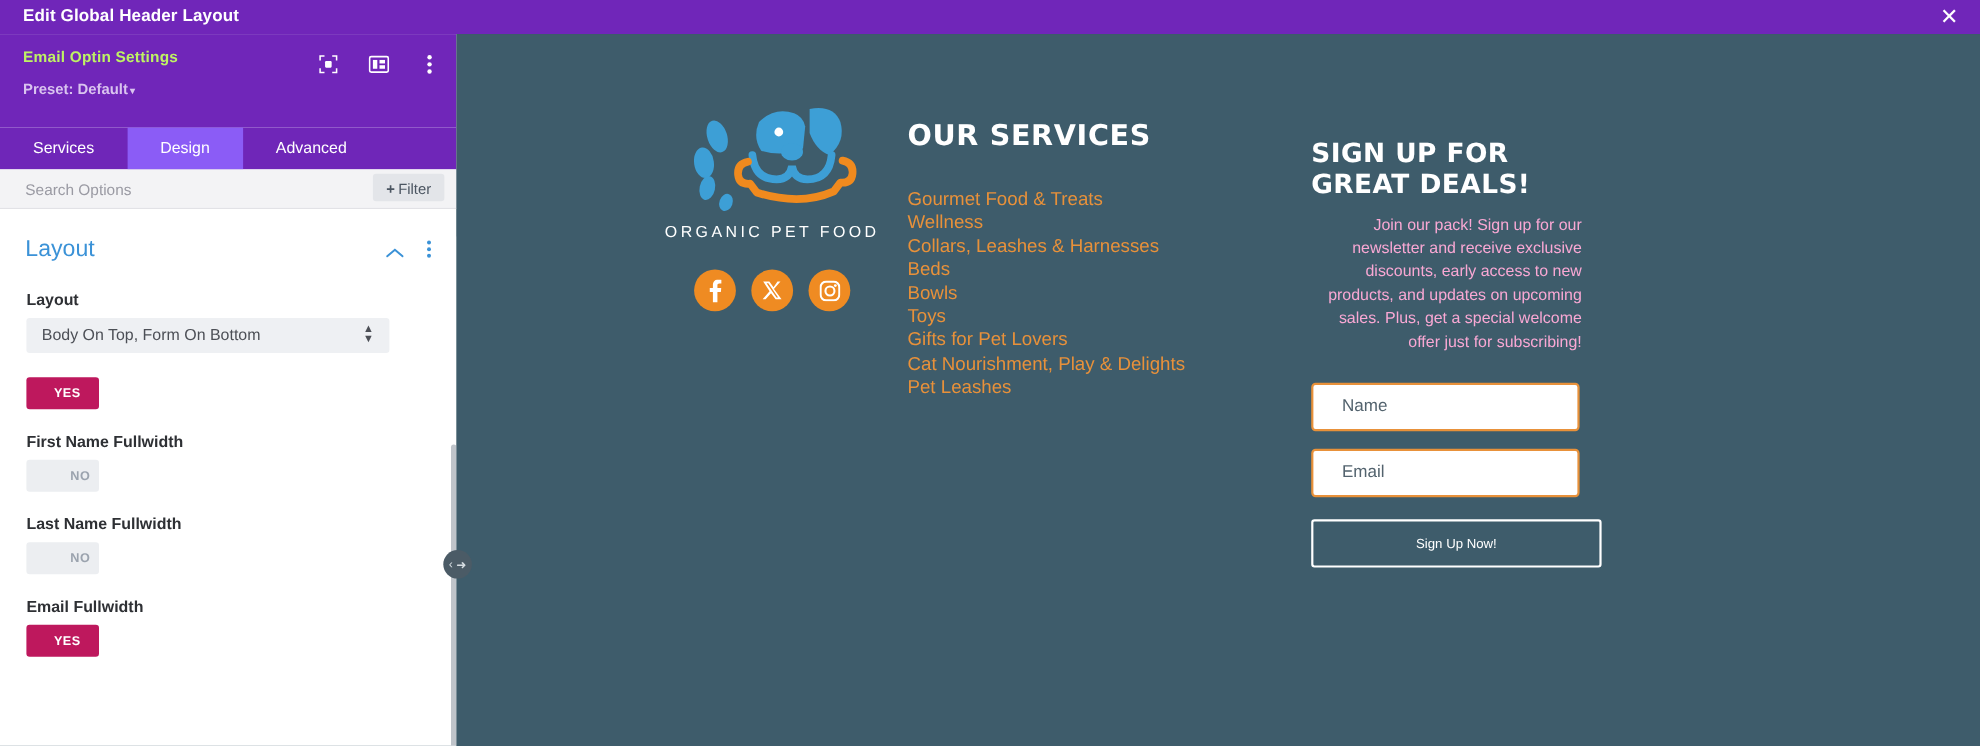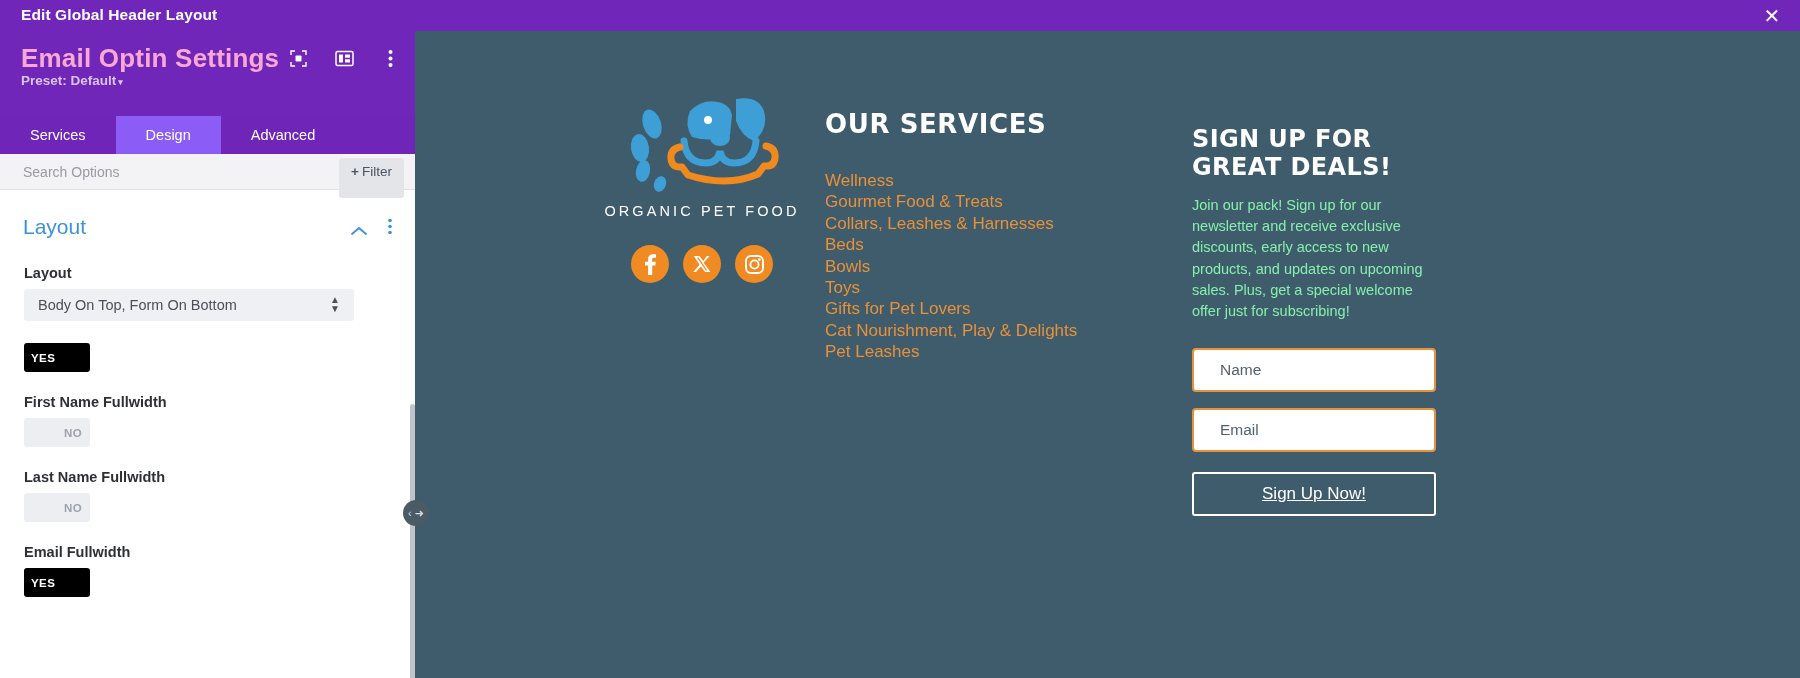--- a/index.html
+++ b/index.html
@@ -26,22 +26,22 @@
 
   
   .panel{
     position:absolute;left:0;top:31px;width:415px;height:647px;
     background:#ffffff;overflow:hidden;
   }
   .panel-head{
     position:relative;width:415px;height:85px;background:#7026b9;
   }
   .panel-title{
-    position:absolute;left:21px;top:12px;color:#f9a8d4;
-    font-size:26px;font-weight:bold;letter-spacing:.2px;
+    position:absolute;left:21px;top:12px;color:#bef264;
+    font-size:14px;font-weight:bold;letter-spacing:.2px;
   }
   .panel-preset{
     position:absolute;left:21px;top:42px;color:#d9c3ef;font-size:13.5px;font-weight:bold;
   }
   .panel-preset .caret{font-size:9px;margin-left:2px;}
   .head-icons{position:absolute;right:14px;top:16px;display:flex;gap:24px;align-items:center;}
   .hicon{width:22px;height:22px;cursor:pointer;display:flex;align-items:center;justify-content:center;}
   .hicon svg{display:block;}
 
   .tabs{
@@ -57,21 +57,21 @@
     position:relative;width:415px;height:35px;background:#f3f3f5;
     border-bottom:1px solid #e2e2e6;display:flex;align-items:center;
   }
   .search-input{
     border:none;background:transparent;outline:none;
     font-family:"Liberation Sans",sans-serif;font-size:14px;color:#666;
     margin-left:21px;width:260px;
   }
   .search-input::placeholder{color:#9a9aa3;}
   .filter-btn{
-    position:absolute;right:11px;top:4px;height:40px;line-height:27px;
+    position:absolute;right:11px;top:4px;height:25px;line-height:27px;
     background:#e3e5e9;color:#4b5561;font-size:13.5px;
     padding:0 12px;border-radius:3px;cursor:pointer;white-space:nowrap;
   }
   .filter-btn .plus{font-weight:bold;margin-right:3px;}
 
   .panel-body{position:relative;width:415px;height:489px;background:#fff;}
   .section-head{
     position:relative;margin:25px 0 0 0;height:28px;
   }
   .section-title{
@@ -86,21 +86,21 @@
     position:relative;width:330px;height:32px;background:#eef0f3;border-radius:3px;
     display:flex;align-items:center;cursor:pointer;
   }
   .select-text{margin-left:14px;color:#4c4f56;font-size:14.5px;}
   .select-arrows{position:absolute;right:14px;top:6px;color:#4c4f56;font-size:10px;line-height:9px;}
 
   .toggle{
     width:66px;height:29px;border-radius:3px;display:flex;align-items:center;cursor:pointer;
     box-sizing:border-box;
   }
-  .toggle.on{background:#000000;justify-content:flex-start;padding-left:7px;}
+  .toggle.on{background:#be185d;justify-content:flex-start;padding-left:25px;}
   .toggle.off{background:#eceef1;justify-content:flex-end;padding-right:8px;}
   .toggle .lbl{font-size:11.5px;font-weight:bold;letter-spacing:.4px;}
   .toggle.on .lbl{color:#fff;}
   .toggle.off .lbl{color:#9ba3ae;}
   .toggle-wrap{position:relative;width:66px;height:29px;}
 
   .panel-scroll{
     position:absolute;right:0;top:189px;width:5px;height:340px;background:#bfc4ca;border-radius:3px;
   }
 
@@ -152,36 +152,35 @@
     color:#e8913a;font-size:17px;line-height:21.4px;margin-bottom:0;cursor:pointer;
   }
 
   
   .optin-col{position:absolute;left:777px;top:94px;width:246px;}
   .optin-title{
     font-family:"DejaVu Sans",sans-serif;font-weight:bold;color:#ffffff;
     font-size:24px;line-height:28px;text-transform:uppercase;letter-spacing:.4px;
   }
   .optin-body{
-    color:#86efac;font-size:14.5px;line-height:21.2px;margin-top:14px;
+    color:#f9a8d4;font-size:14.5px;line-height:21.2px;margin-top:14px;text-align:right;
   }
   .optin-form{margin-top:26px;}
   .optin-input{
     display:block;box-sizing:border-box;width:244px;height:44px;
     background:#ffffff;border:2px solid #e8913a;border-radius:4px;
     font-family:"Liberation Sans",sans-serif;font-size:15.5px;color:#3a4a55;
     padding-left:26px;outline:none;margin-bottom:16px;
   }
   .optin-input::placeholder{color:#53636e;}
   .optin-btn{
-    box-sizing:border-box;width:244px;height:44px;background:transparent;
+    box-sizing:border-box;width:264px;height:44px;background:transparent;
     border:2px solid #ffffff;border-radius:3px;color:#ffffff;
-    font-family:"Liberation Sans",sans-serif;font-size:17px;cursor:pointer;
+    font-family:"Liberation Sans",sans-serif;font-size:12px;cursor:pointer;
     margin-top:4px;
-    text-decoration:underline;
   }
 </style>
 </head>
 <body>
 
 <div id="app">
 
   <div class="titlebar">
     <div class="titlebar-text">Edit Global Header Layout</div>
     <div class="titlebar-close">✕</div>
@@ -353,22 +352,22 @@
         </div>
       </div>
     </div>
 
     <div class="services-col">
       <div class="svc-title">
         <span class="selhi"></span>
         <span>Our Services</span>
       </div>
       <div class="svc-list">
+        <div class="svc-item">Gourmet Food &amp; Treats</div>
         <div class="svc-item">Wellness</div>
-        <div class="svc-item">Gourmet Food &amp; Treats</div>
         <div class="svc-item">Collars, Leashes &amp; Harnesses</div>
         <div class="svc-item">Beds</div>
         <div class="svc-item">Bowls</div>
         <div class="svc-item">Toys</div>
         <div class="svc-item">Gifts for Pet Lovers</div>
         <div class="svc-item">Cat Nourishment, Play &amp; Delights</div>
         <div class="svc-item">Pet Leashes</div>
       </div>
     </div>
 

